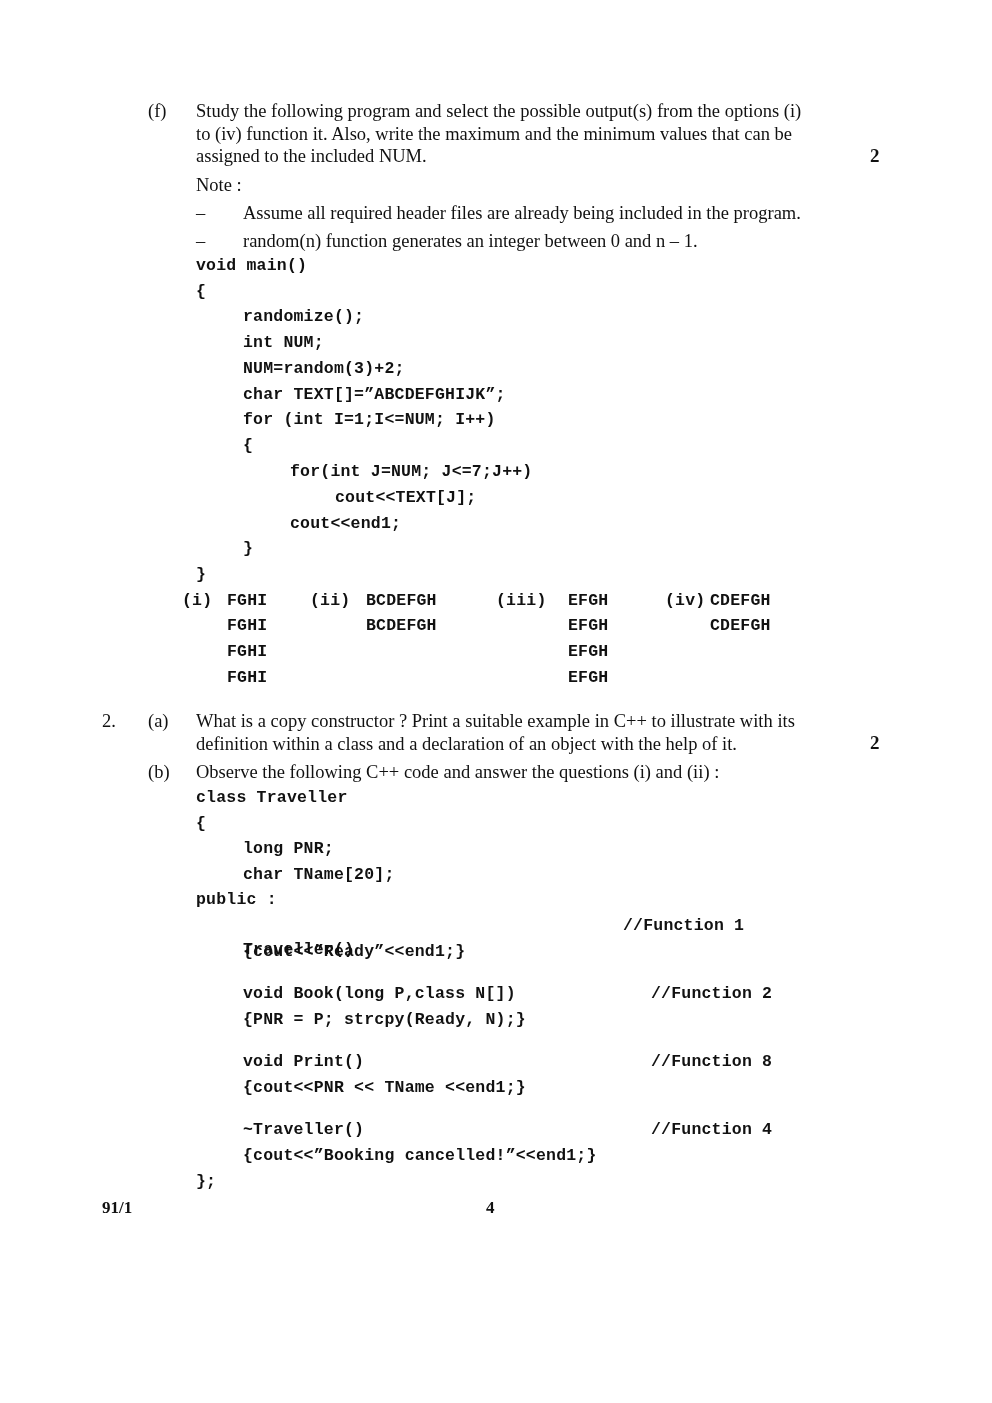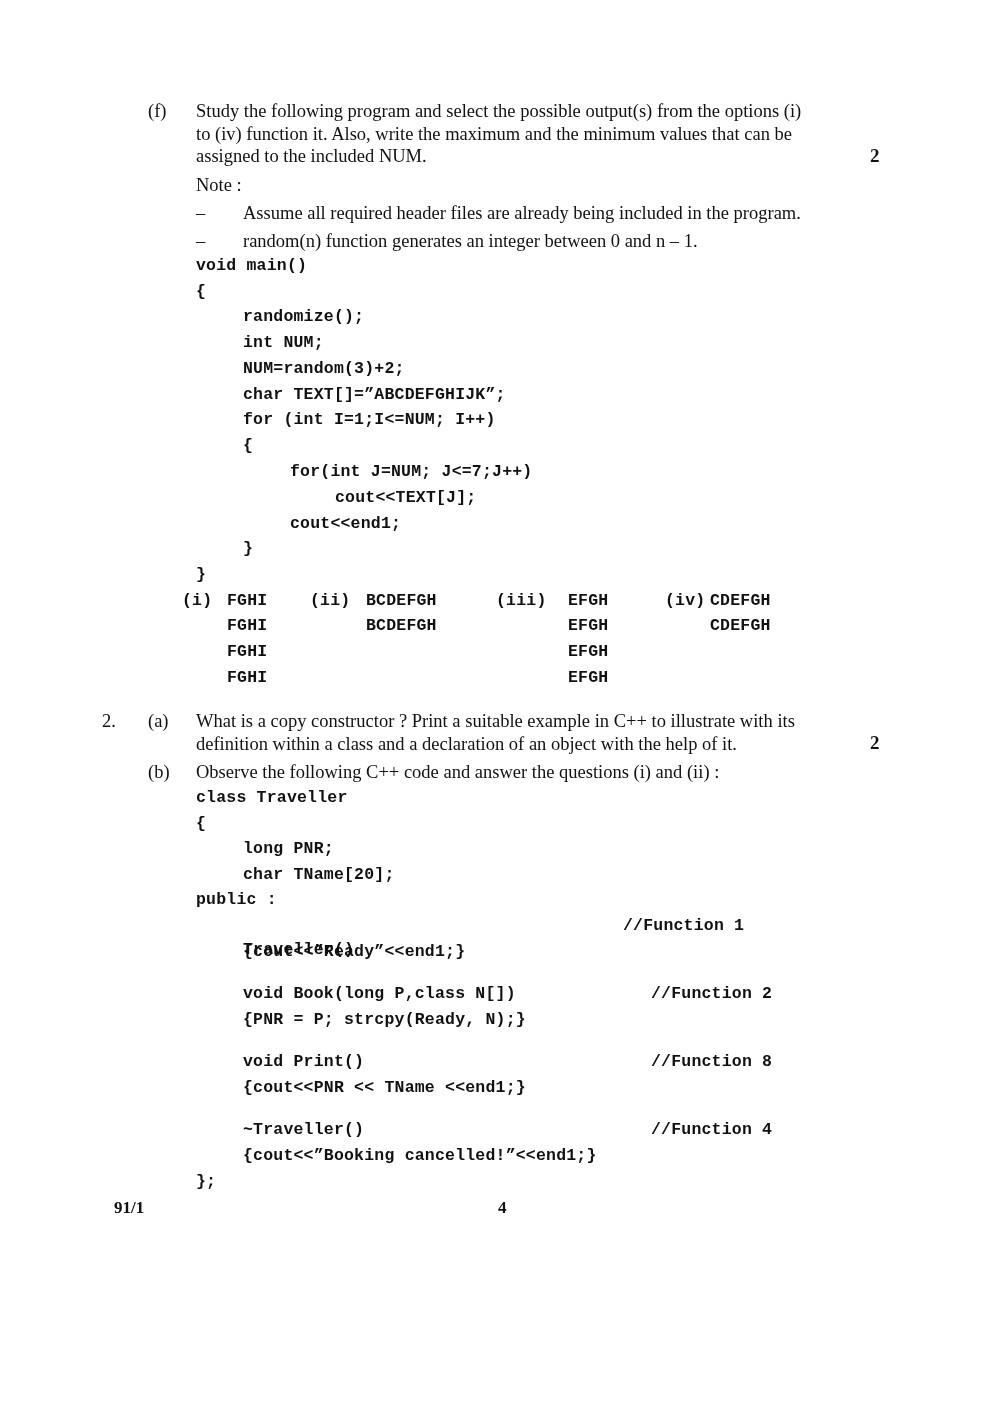--- a/index.html
+++ b/index.html
@@ -31,21 +31,20 @@
     }
     .marks {
       font-family: "Liberation Serif", "DejaVu Serif", serif;
       font-weight: bold;
       font-size: 19px;
     }
     .footer {
       font-family: "Liberation Serif", "DejaVu Serif", serif;
       font-weight: bold;
       font-size: 17px;
-      margin-left: 12px;
     }
   </style>
 </head>
 <body>
 
 <div class="abs serif" style="left:148px; top:100px;">(f)</div>
 <div class="abs serif" style="left:196px; top:100px;">Study the following program and select the possible output(s) from the options (i)</div>
 <div class="abs serif" style="left:196px; top:122.5px;">to (iv) function it. Also, write the maximum and the minimum values that can be</div>
 <div class="abs serif" style="left:196px; top:145px;">assigned to the included NUM.</div>
 <div class="abs marks" style="left:870px; top:145px;">2</div>

